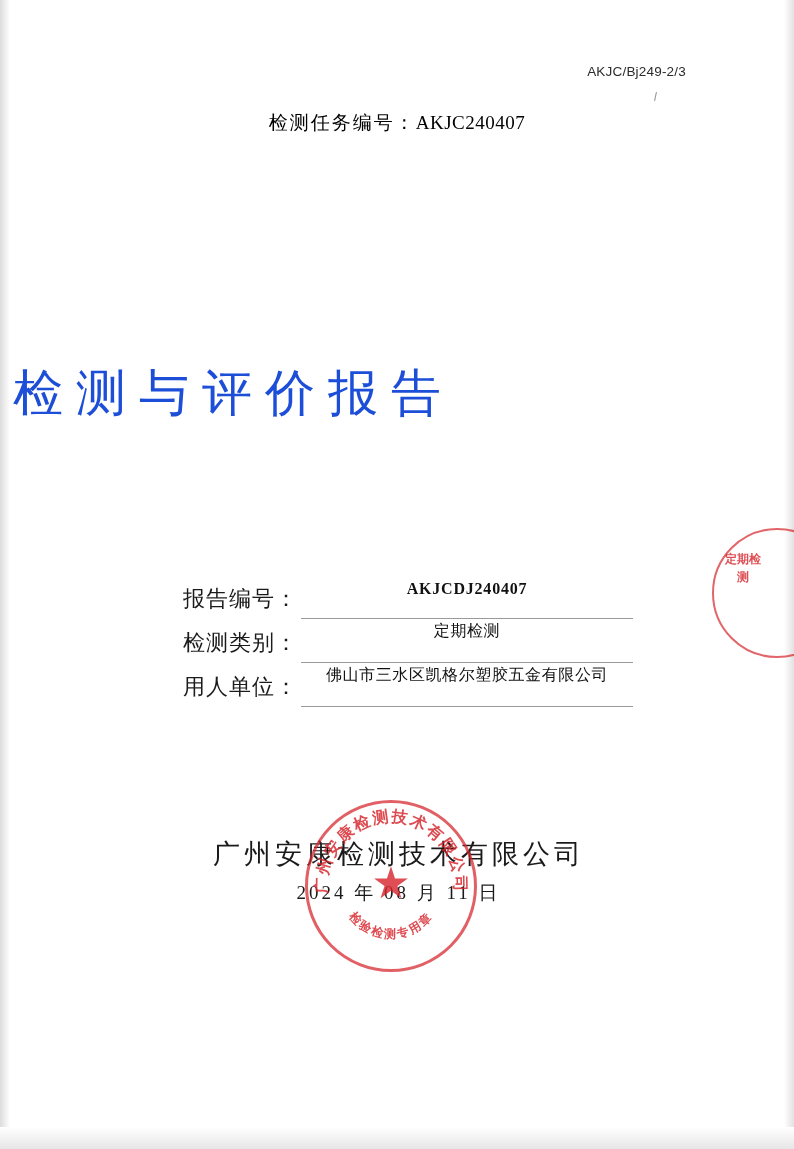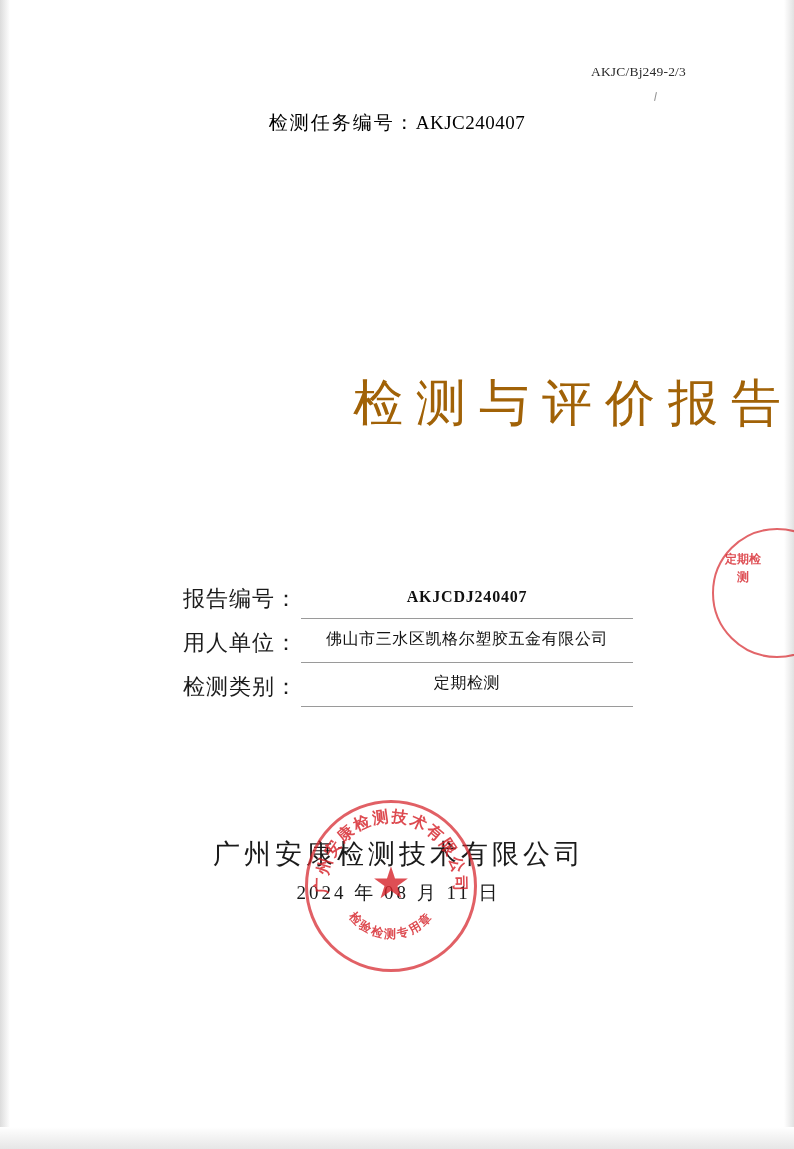--- a/index.html
+++ b/index.html
@@ -38,21 +38,21 @@
     background: linear-gradient(to top, #e6e6e6, #ffffff);
   }
 
   .doc-code {
     position: absolute;
     top: 64px;
     right: 108px;
     font-size: 13.5px;
     color: #2b2b2b;
     letter-spacing: 0.2px;
-    font-family: Liberation Serif, serif;
+    font-family: Liberation Sans, sans-serif;
     text-align: center;
   }
 
   .task-line {
     position: absolute;
     top: 110px;
     left: 0;
     width: 100%;
     text-align: center;
     font-size: 19px;
@@ -69,27 +69,27 @@
     left: 655px;
     width: 1px;
     height: 9px;
     background: #6a6a6a;
     transform: rotate(12deg);
     opacity: 0.75;
   }
 
   .main-title {
     position: absolute;
-    top: 370px;
-    left: 0;
-    width: 100%;
-    text-align: right;
+    top: 360px;
+    left: 0;
+    width: 100%;
+    text-align: left;
     font-size: 50px;
     letter-spacing: 13px;
-    color: #a16207;
+    color: #1d4ed8;
     font-family: "Liberation Serif", serif;
     font-weight: 400;
     text-indent: 13px;
   }
 
   .fields {
     position: absolute;
     top: 575px;
     left: 183px;
     width: 450px;
@@ -104,21 +104,21 @@
     font-size: 22px;
     color: #1b1b1b;
     letter-spacing: 1px;
     padding-bottom: 5px;
     white-space: nowrap;
   }
   .field-value-wrap {
     flex: 1;
     border-bottom: 1px solid #9a9a9a;
     text-align: center;
-    padding-bottom: 12px;
+    padding-bottom: 20px;
   }
   .field-value {
     font-size: 16px;
     color: #111111;
     letter-spacing: 0.6px;
   }
   .field-value.bold { font-weight: 700; letter-spacing: 0.8px; }
 
   .company {
     position: absolute;
@@ -231,30 +231,30 @@
   <div class="fields">
 
     <div class="field-row">
       <div class="field-label">报告编号：</div>
       <div class="field-value-wrap">
         <span class="field-value bold">AKJCDJ240407</span>
       </div>
     </div>
 
     <div class="field-row">
+      <div class="field-label">检测类别：</div>
+      <div class="field-value-wrap">
+        <span class="field-value">定期检测</span>
+      </div>
+    </div>
+
+    <div class="field-row">
       <div class="field-label">用人单位：</div>
       <div class="field-value-wrap">
         <span class="field-value">佛山市三水区凯格尔塑胶五金有限公司</span>
-      </div>
-    </div>
-
-    <div class="field-row">
-      <div class="field-label">检测类别：</div>
-      <div class="field-value-wrap">
-        <span class="field-value">定期检测</span>
       </div>
     </div>
 
   </div>
 
   <div class="company">广州安康检测技术有限公司</div>
   <div class="issue-date">2024 年 08 月 11 日</div>
 
   <div class="seal-main">
     <div class="ring"></div>

